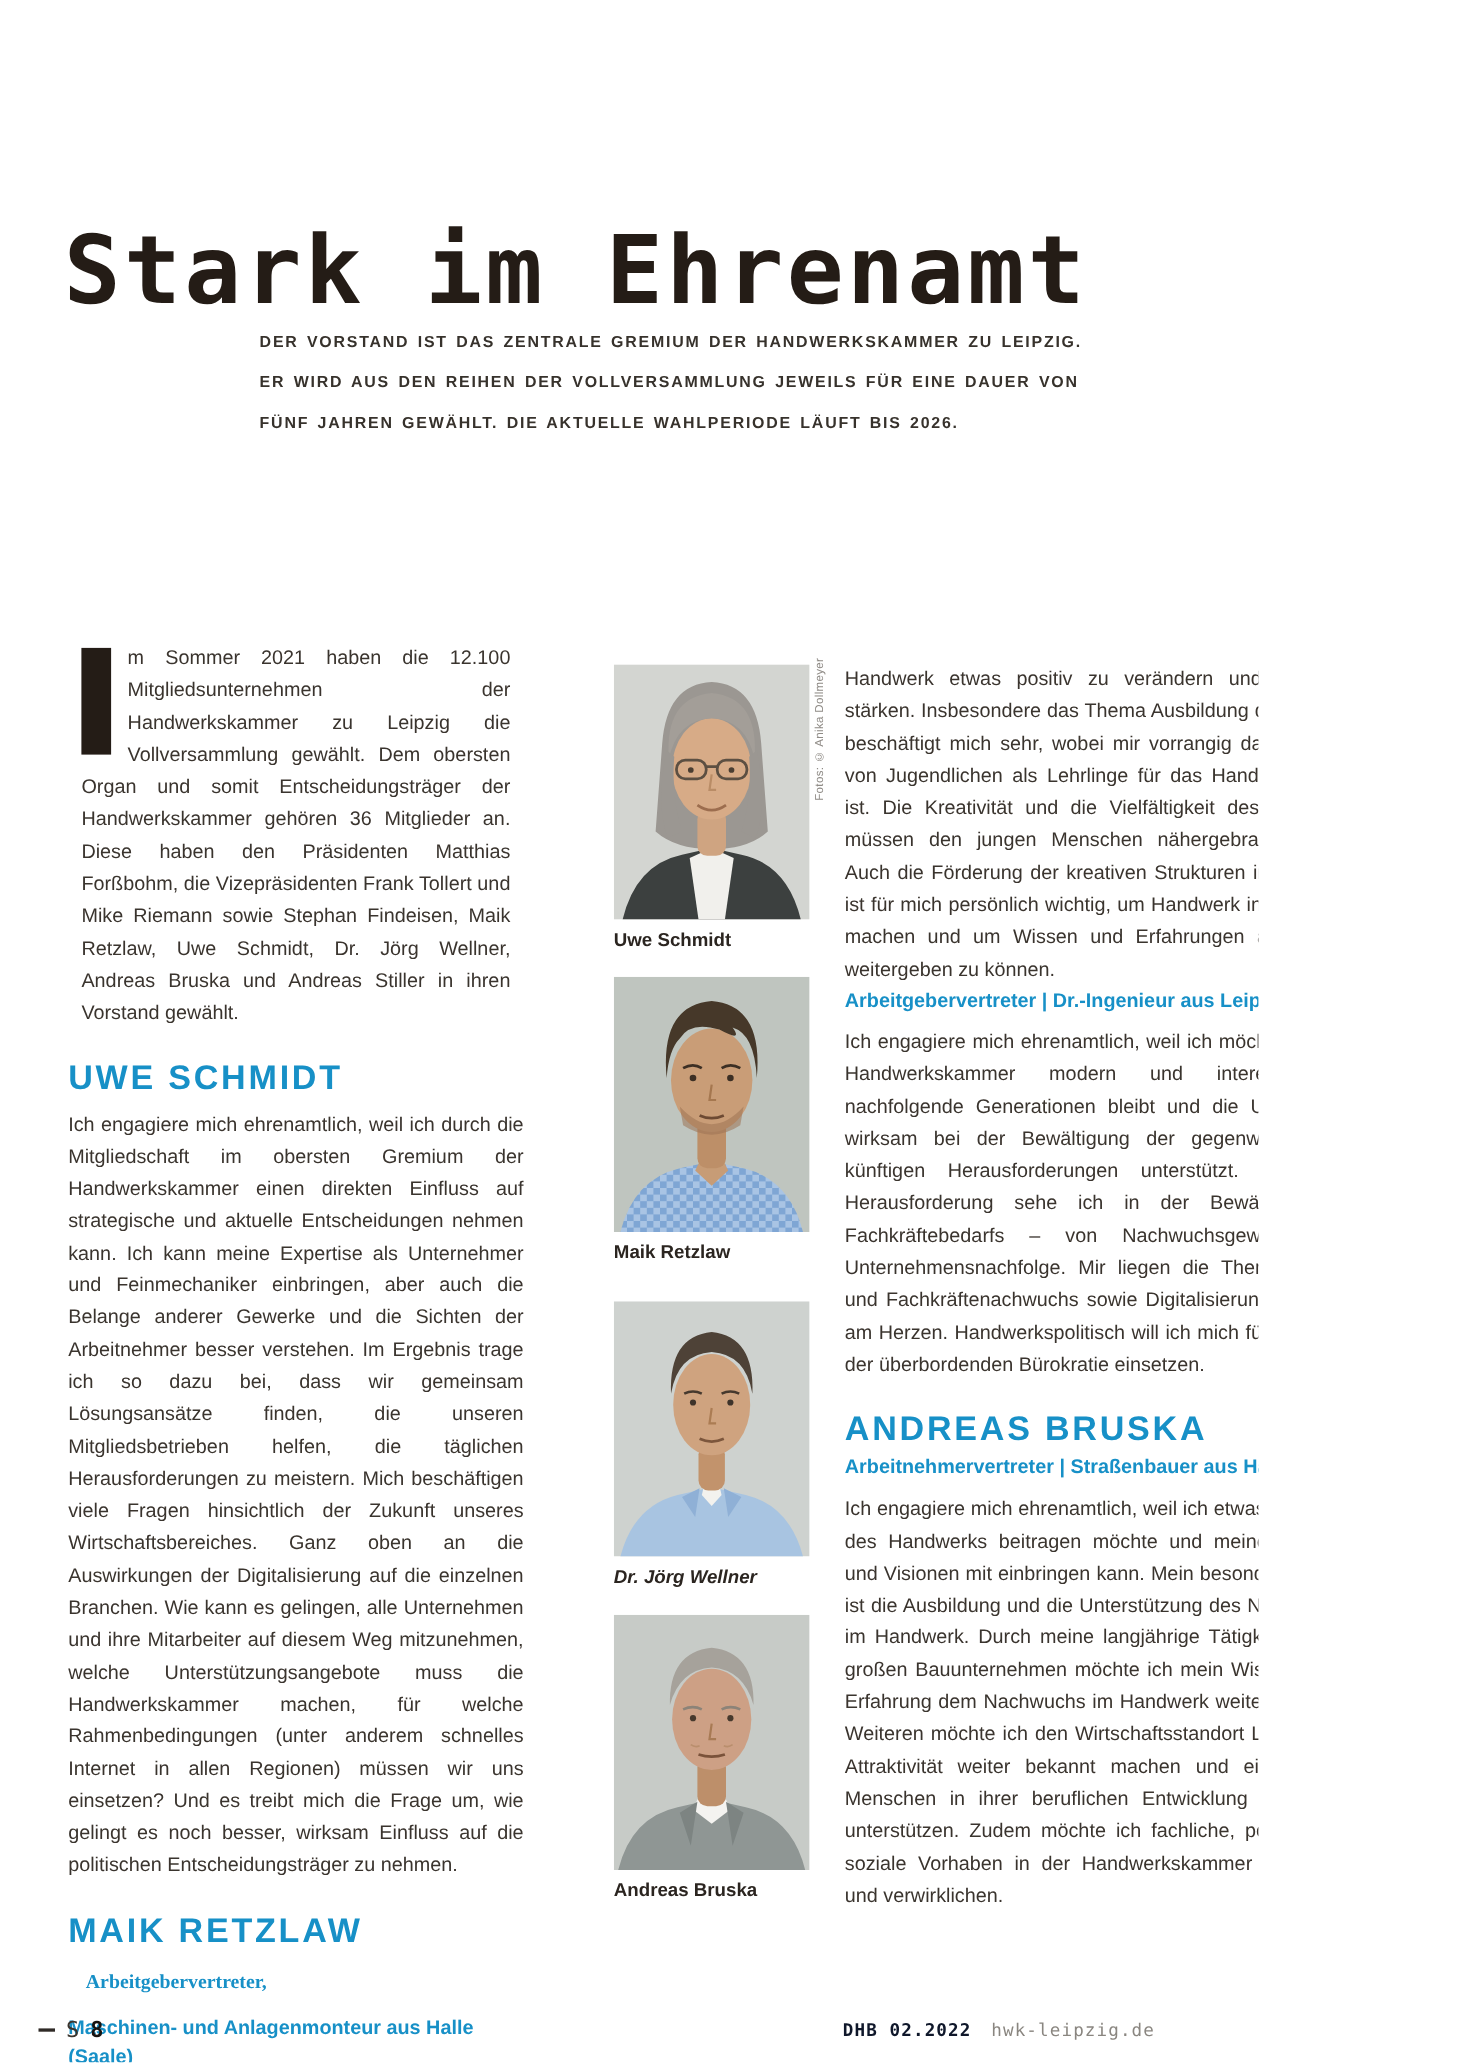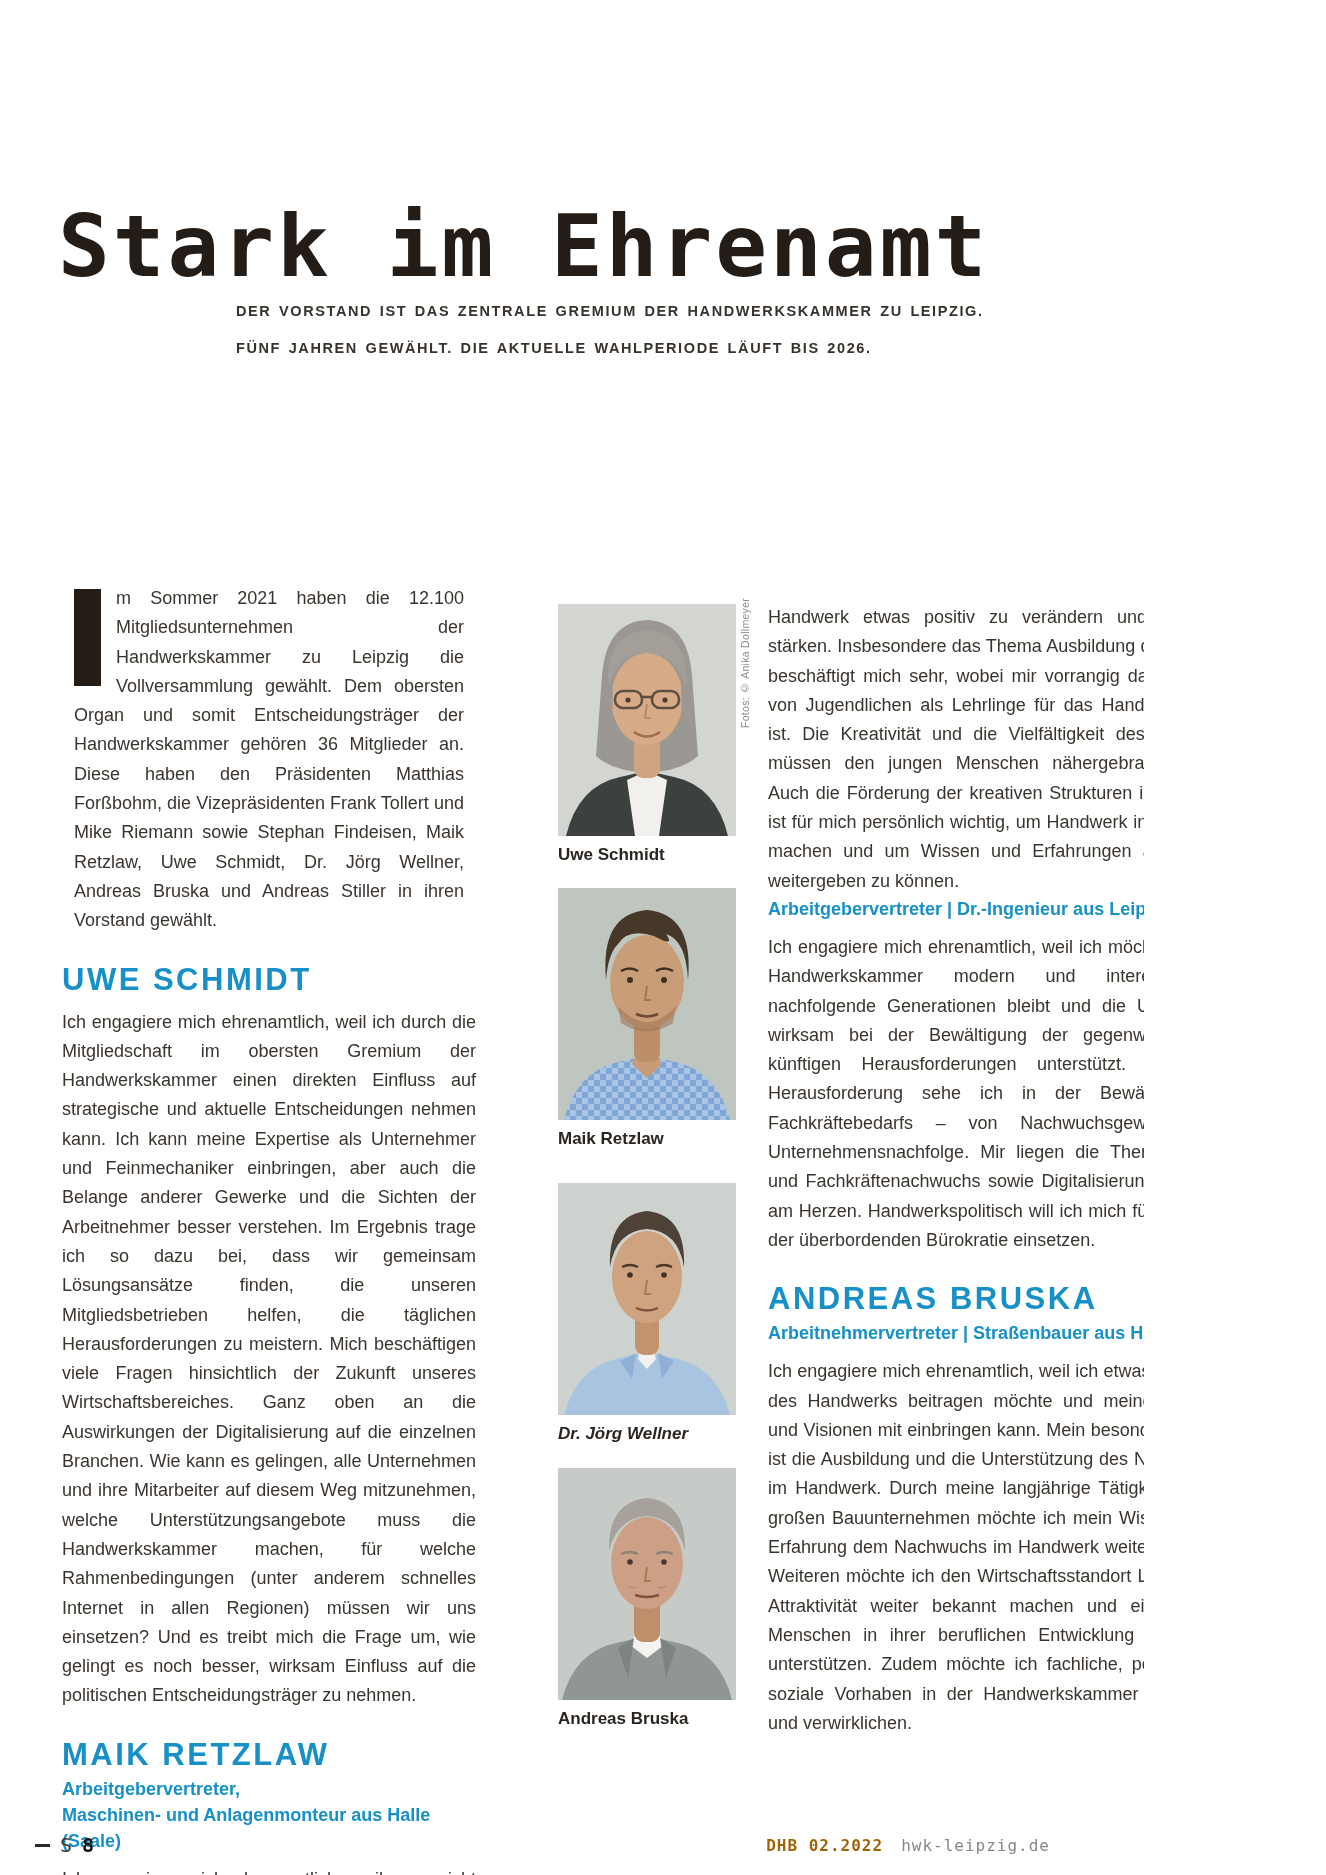--- a/index.html
+++ b/index.html
@@ -19,51 +19,52 @@
   .col-left{left:62px;top:572px;width:414px;}
   .col-right{left:768px;top:592px;width:478px;}
 
   p{margin:12px;}
   p.body{margin:11px 0 0 0;}
   .dropcap{float:left;width:27px;height:97px;margin:5px 15px 0 0;background:#241c16;
            color:transparent;overflow:hidden;}
   h2.sec{margin:27px 0 4px 0;font-size:31px;letter-spacing:2.5px;color:#1790c7;
          font-weight:bold;text-align:left;line-height:34px;}
   p.role{font-weight:bold;color:#1790c7;font-size:18px;line-height:26px;text-align:left;margin:0 0 3px 0;}
-  p.role.tight{margin:0;}
+  p.role.tight{margin:16px;font-family:Liberation Serif, serif;}
   p.role.last{margin:0 0 3px 0;}
 
   .col-photos-figure{position:absolute;left:558px;width:178px;margin:0;}
   .col-photos-figure svg{display:block;width:178px;height:232px;}
   figcaption{font-weight:bold;font-size:17px;color:#2b2520;margin-top:9px;text-align:left;}
   .f1{top:604px;} .f2{top:888px;} .f3{top:1183px;font-style:italic;} .f4{top:1468px;}
 
   .credit{position:absolute;left:739px;top:588px;height:140px;
           writing-mode:vertical-rl;transform:rotate(180deg);
           font-size:10.5px;color:#8f8b86;letter-spacing:.3px;white-space:nowrap;}
 
   .footer-left{position:absolute;left:35px;top:1833px;display:flex;align-items:center;gap:10px;
                font-family:"DejaVu Sans Mono",monospace;font-size:20px;color:#3a342e;}
   .footer-left .rule{display:inline-block;width:15px;height:3px;background:#2f2a26;}
   .footer-left .pagenum{font-weight:bold;color:#181310;}
   .footer-right{position:absolute;right:94px;top:1836px;display:flex;align-items:baseline;gap:18px;
                 font-family:"DejaVu Sans Mono",monospace;font-size:16px;}
-  .footer-right .issue{font-weight:bold;color:#a16207;letter-spacing:1px;}
+  .footer-right .issue{font-weight:bold;color:#0f172a;letter-spacing:1px;}
   .footer-right .site{color:#8a8680;letter-spacing:1px;}
 </style>
 </head>
 <body>
 
 <div class="page">
   <div class="corner-mark"></div>
 
   <h1 class="title">Stark im Ehrenamt</h1>
 
   <div class="standfirst">
     <div>DER VORSTAND IST DAS ZENTRALE GREMIUM DER HANDWERKSKAMMER ZU LEIPZIG.</div>
+    <div>ER WIRD AUS DEN REIHEN DER VOLLVERSAMMLUNG JEWEILS FÜR EINE DAUER VON</div>
     <div>FÜNF JAHREN GEWÄHLT. DIE AKTUELLE WAHLPERIODE LÄUFT BIS 2026.</div>
   </div>
 
   <div class="col col-left">
     <p class="lead"><span class="dropcap">I</span><span>m Sommer 2021 haben die 12.100 Mitgliedsunternehmen der Handwerkskammer zu Leipzig die Vollversammlung gewählt. Dem obersten Organ und somit Entscheidungsträger der Handwerkskammer gehören 36 Mitglieder an. Diese haben den Präsidenten Matthias Forßbohm, die Vizepräsidenten Frank Tollert und Mike Riemann sowie Stephan Findeisen, Maik Retzlaw, Uwe Schmidt, Dr. Jörg Wellner, Andreas Bruska und Andreas Stiller in ihren Vorstand gewählt.</span></p>
 
     <h2 class="sec">UWE SCHMIDT</h2>
     <p class="body">Ich engagiere mich ehrenamtlich, weil ich durch die Mitgliedschaft im obersten Gremium der Handwerkskammer einen direkten Einfluss auf strategische und aktuelle Entscheidungen nehmen kann. Ich kann meine Expertise als Unternehmer und Feinmechaniker einbringen, aber auch die Belange anderer Gewerke und die Sichten der Arbeitnehmer besser verstehen. Im Ergebnis trage ich so dazu bei, dass wir gemeinsam Lösungsansätze finden, die unseren Mitgliedsbetrieben helfen, die täglichen Herausforderungen zu meistern. Mich beschäftigen viele Fragen hinsichtlich der Zukunft unseres Wirtschaftsbereiches. Ganz oben an die Auswirkungen der Digitalisierung auf die einzelnen Branchen. Wie kann es gelingen, alle Unternehmen und ihre Mitarbeiter auf diesem Weg mitzunehmen, welche Unterstützungsangebote muss die Handwerkskammer machen, für welche Rahmenbedingungen (unter anderem schnelles Internet in allen Regionen) müssen wir uns einsetzen? Und es treibt mich die Frage um, wie gelingt es noch besser, wirksam Einfluss auf die politischen Entscheidungsträger zu nehmen.</p>
 
     <h2 class="sec">MAIK RETZLAW</h2>

